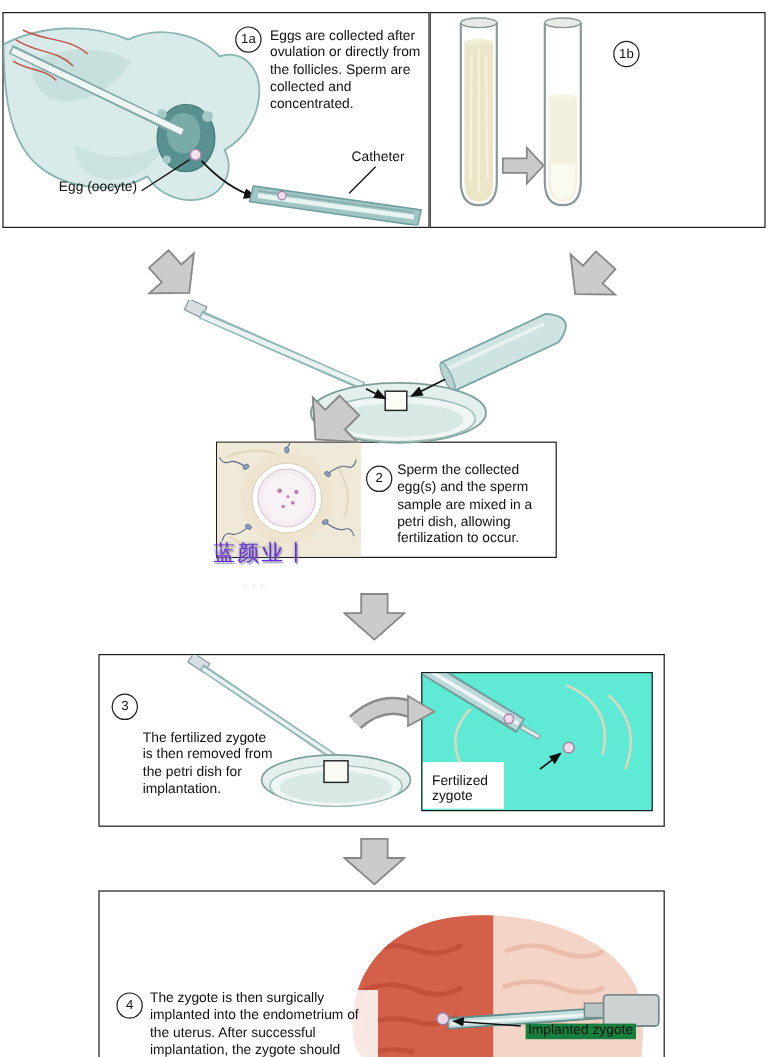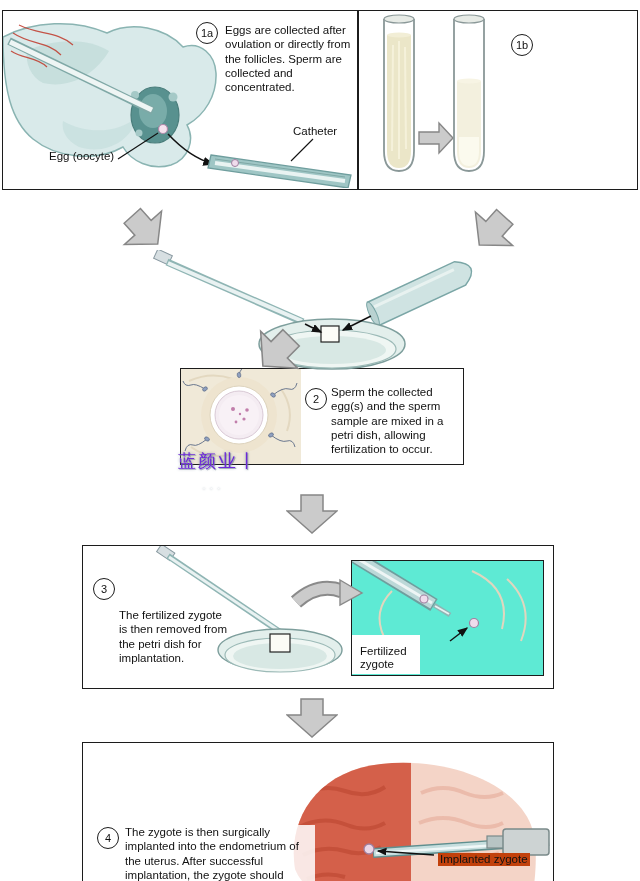--- a/index.html
+++ b/index.html
@@ -21,21 +21,21 @@
   .wm1 {
     position:absolute; left:178px; top:449px; font-size:18px; font-weight:normal;
     color:#6d28d9; letter-spacing:2px; z-index:11;
     text-shadow:0 0 3px rgba(130,145,160,.95), 1px 1px 0 rgba(100,120,140,.5);
   }
   .wm2 {
     position:absolute; left:202px; top:481px; font-size:12px; color:#fff; z-index:11;
     text-shadow:0 0 2px rgba(130,145,160,.95);
   }
   .inset { position:absolute; border:1.5px solid #1c1c1c; background:#5eead4; overflow:hidden; }
-  .white-tag { background:#c2410c; padding:0 2px; }
+  .white-tag { background:#15803d; padding:0 2px; }
 </style>
 </head>
 <body>
 
 <div class="page">
 
   <div class="panel" style="left:2px;top:10px;width:356px;height:180px;">
     <svg class="abs" style="left:0;top:0;" width="353" height="177" viewBox="0 0 353 177">
       <defs>
         <marker id="ah1" markerWidth="9" markerHeight="8" refX="6.5" refY="3" orient="auto">

